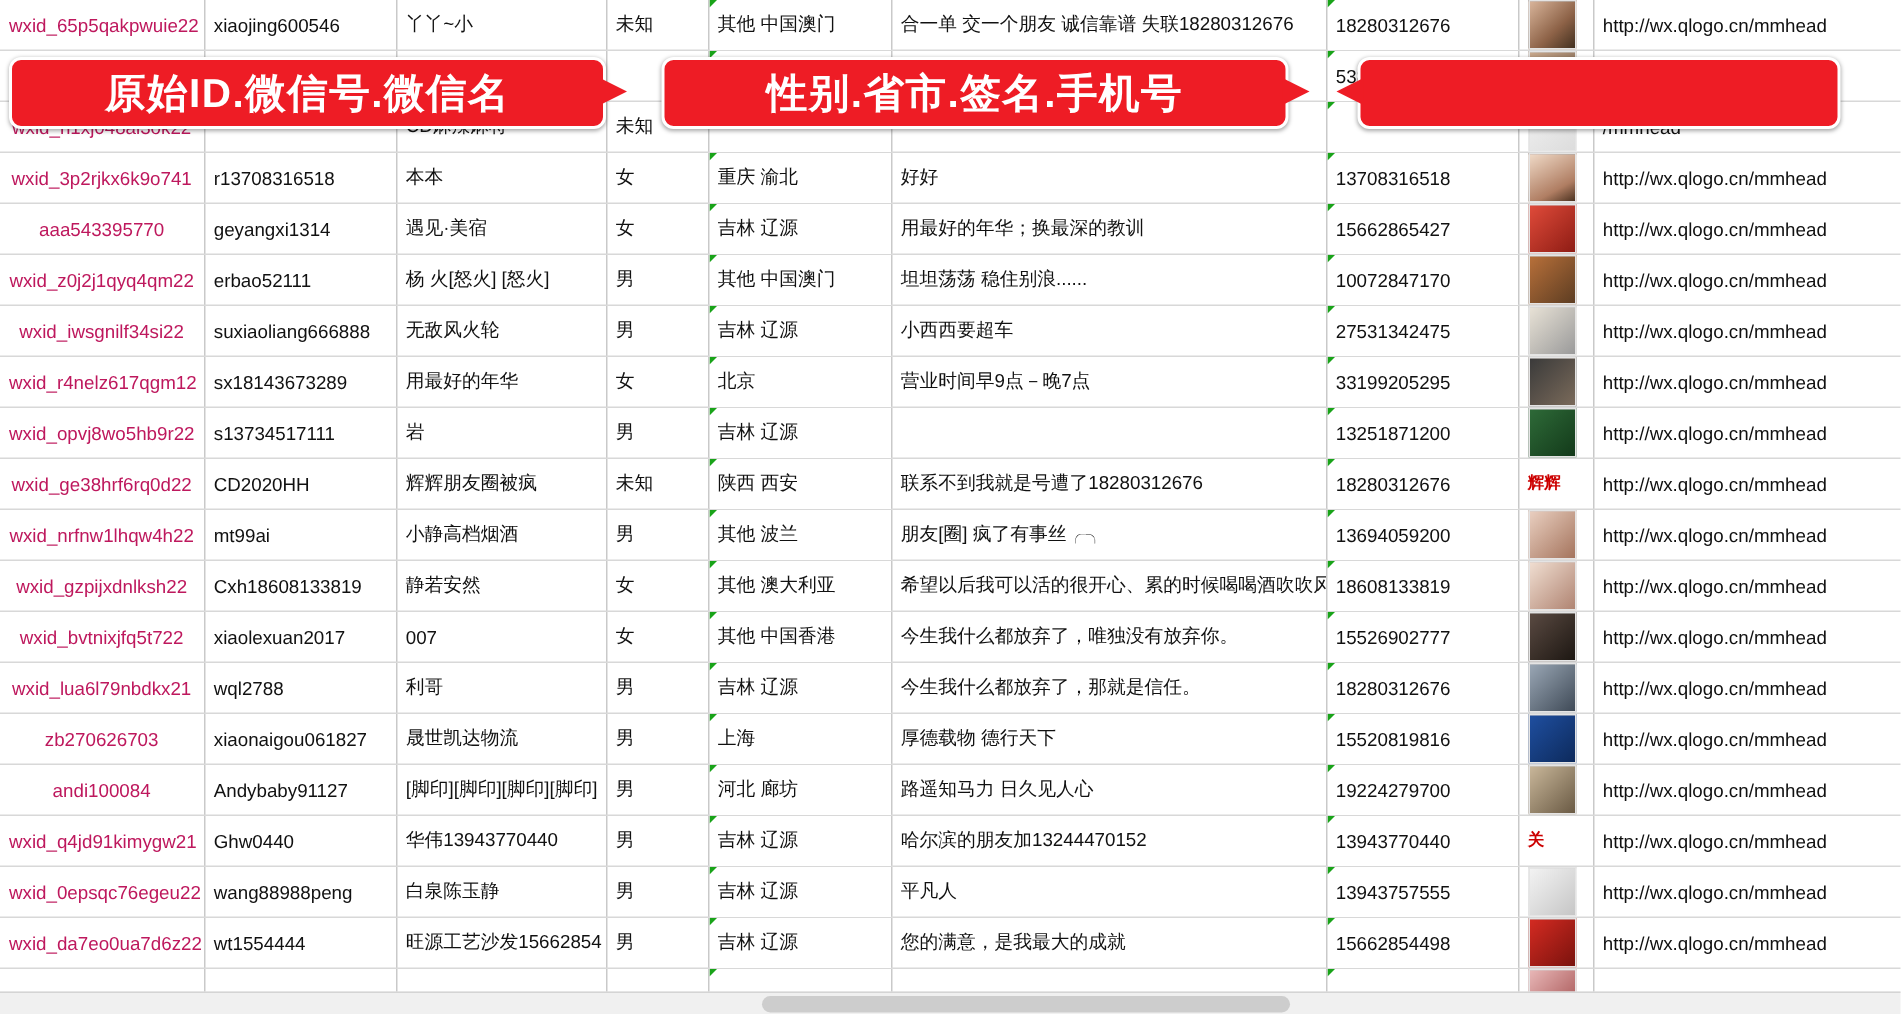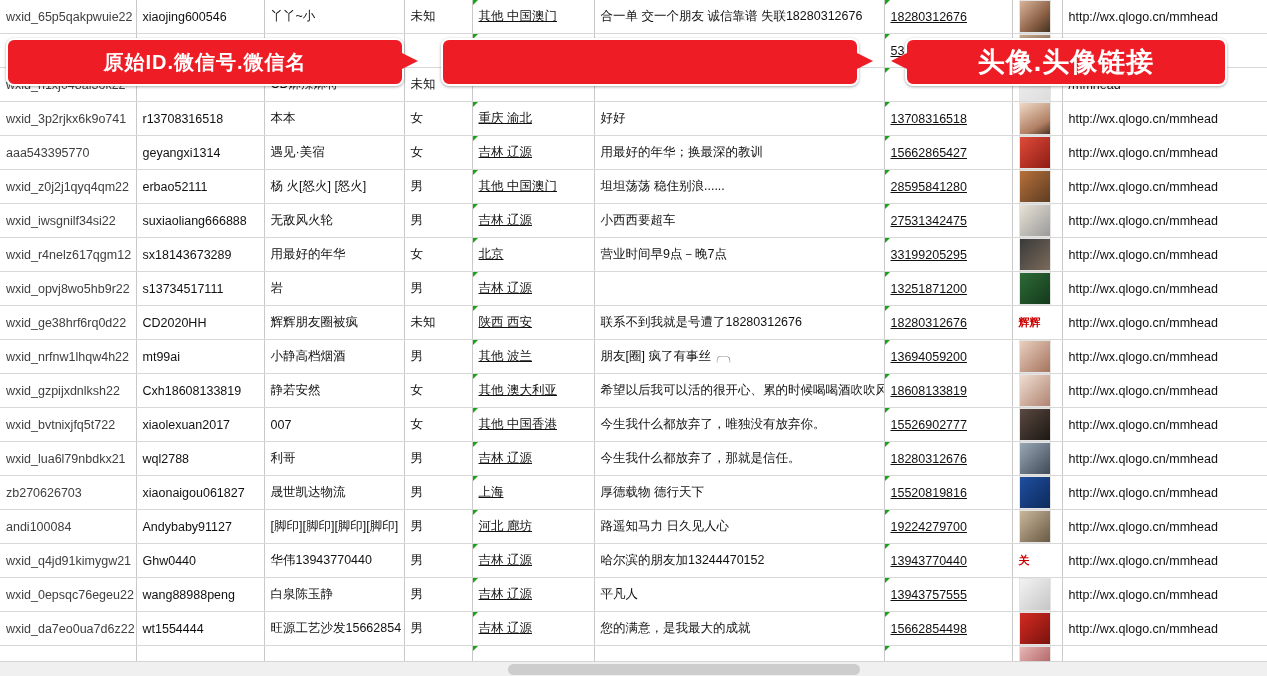--- a/index.html
+++ b/index.html
@@ -42,21 +42,21 @@
   col.c0 { width: 136px; }
   col.c1 { width: 128px; }
   col.c2 { width: 140px; }
   col.c3 { width: 68px; }
   col.c4 { width: 122px; }
   col.c5 { width: 290px; }
   col.c6 { width: 128px; }
   col.c7 { width: 50px; }
   col.c8 { width: 228px; }
 
-  td.idcol { color: #404040; }
+  td.idcol { color: #be185d; text-align: center; }
   td.sexcol, td.regioncol { }
   td.phonecol { }
   td.urlcol { color: #101010; }
   td.avatarcol { padding: 0; }
 
   .avatar {
     width: 30px;
     height: 31px;
     display: inline-block;
     vertical-align: middle;
@@ -66,21 +66,21 @@
     overflow: hidden;
   }
   .av-text {
     font-size: 11px;
     color: #c00;
     line-height: 31px;
     font-weight: bold;
   }
 
   
-  td.mark { position: relative; text-decoration: underline; }
+  td.mark { position: relative; }
   td.mark:before {
     content: "";
     position: absolute;
     left: 0; top: 0;
     border-left: 5px solid #19a319;
     border-bottom: 5px solid transparent;
   }
 
   
   .callout {
@@ -95,21 +95,21 @@
     display: flex;
     align-items: center;
     justify-content: center;
     letter-spacing: 1px;
   }
   #callout-1 {
     left: 6px;
     top: 38px;
     width: 394px;
     height: 44px;
-    font-size: 20px;
+    font-size: 27px;
   }
   #callout-2 {
     left: 441px;
     top: 38px;
     width: 414px;
     height: 44px;
     font-size: 27px;
   }
   #callout-3 {
     left: 905px;
@@ -236,21 +236,21 @@
           <td class="avatarcol"><span class="avatar" style="background: linear-gradient(135deg, rgb(224, 75, 58), rgb(142, 28, 20));"></span></td>
           <td class="urlcol">http://wx.qlogo.cn/mmhead</td>
         </tr>
         <tr>
           <td class="idcol">wxid_z0j2j1qyq4qm22</td>
           <td class="">erbao52111</td>
           <td class="">杨 火[怒火] [怒火]</td>
           <td class="sexcol">男</td>
           <td class="regioncol mark">其他 中国澳门</td>
           <td class="">坦坦荡荡 稳住别浪......</td>
-          <td class="phonecol mark">28595841280</td>
+          <td class="phonecol mark">10072847170</td>
           <td class="avatarcol"><span class="avatar" style="background: linear-gradient(135deg, rgb(184, 112, 58), rgb(93, 61, 34));"></span></td>
           <td class="urlcol">http://wx.qlogo.cn/mmhead</td>
         </tr>
         <tr>
           <td class="idcol">wxid_iwsgnilf34si22</td>
           <td class="">suxiaoliang666888</td>
           <td class="">无敌风火轮</td>
           <td class="sexcol">男</td>
           <td class="regioncol mark">吉林 辽源</td>
           <td class="">小西西要超车</td>
@@ -403,22 +403,22 @@
         </tr>
       </tbody>
   </table>
 </div>
 
 <div class="callout" id="callout-1">
   <span>原始ID.微信号.微信名</span>
   <span class="tail"></span>
 </div>
 <div class="callout" id="callout-2">
+  <span>性别.省市.签名.手机号</span>
   <span class="tail"></span>
 </div>
 <div class="callout" id="callout-3">
-  <span>头像.头像链接</span>
   <span class="tail"></span>
 </div>
 
 <div class="hscroll">
   <div class="thumb"></div>
 </div>
 
 </body></html>

